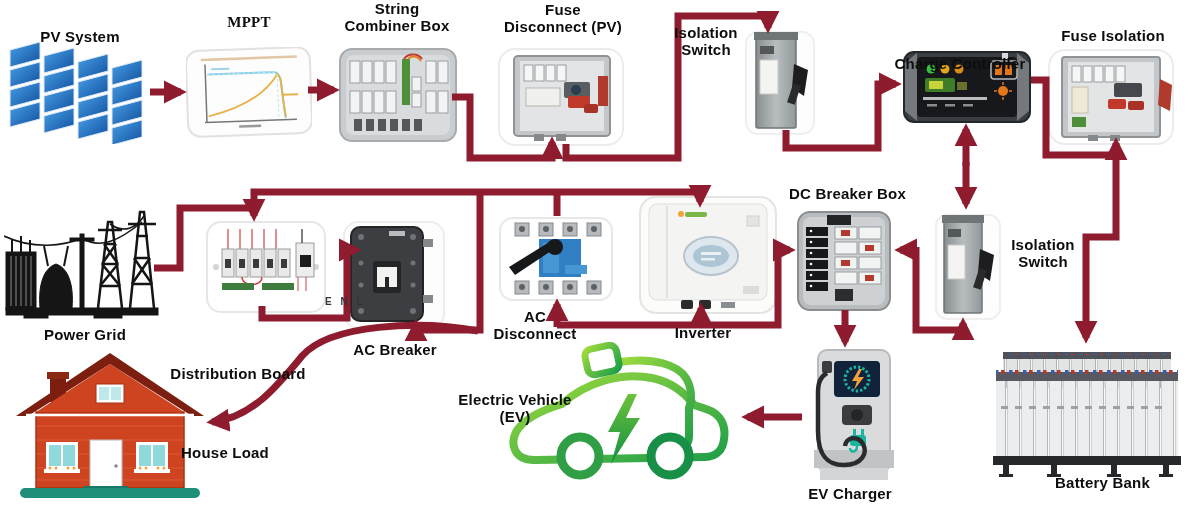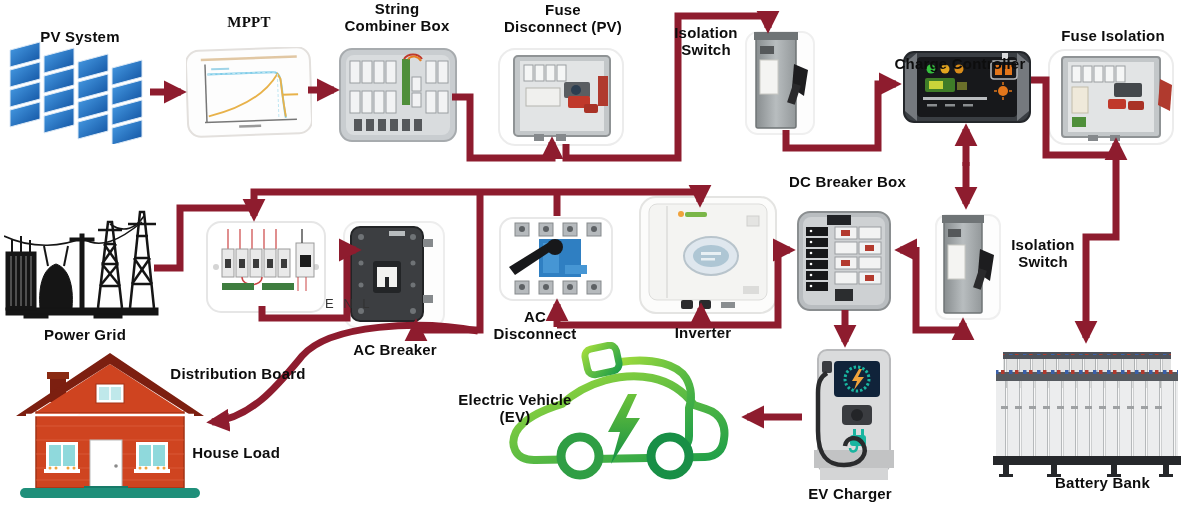--- a/index.html
+++ b/index.html
@@ -2,24 +2,24 @@
 <html><head>
 <meta charset="utf-8">
 <style>
   html,body{margin:0;padding:0;background:#fff;}
   .stage{position:relative;width:1200px;height:520px;background:#ffffff;overflow:hidden;
          font-family:"Liberation Sans",sans-serif;}
   .node{position:absolute;z-index:2;}
   .node svg{display:block;}
   .lbl{position:absolute;z-index:8;font-weight:bold;font-size:15px;line-height:1.15;
        color:#0d0d0d;text-align:center;white-space:pre-line;letter-spacing:.2px;}
-  .lbl.left{text-align:right;}
+  .lbl.left{text-align:center;}
   #wires{position:absolute;left:0;top:0;z-index:6;pointer-events:none;}
   #wires path{fill:none;stroke:#8e1c2e;stroke-width:7;}
-  .mark{position:absolute;z-index:7;font-weight:normal;font-size:13px;color:#333;letter-spacing:3px;padding-left:43px;}
+  .mark{position:absolute;z-index:7;font-weight:bold;font-size:10px;color:#333;letter-spacing:3px;padding-left:43px;}
 </style>
 </head>
 <body>
 
 <div class="stage">
 
   <svg id="wires" width="1200" height="520">
     <defs>
       <marker id="ah" viewBox="0 0 10 10" refX="7.5" refY="5" markerWidth="3.3" markerHeight="3.3" orient="auto">
         <polygon points="0,0 10,5 0,10" fill="#8e1c2e"></polygon>
@@ -59,21 +59,21 @@
   <div class="lbl" style="left:666px;top:24px;width:80px;">Isolation
 Switch</div>
   <div class="lbl" style="left:880px;top:27px;width:160px;margin-top:28px;">Charge Controller</div>
   <div class="lbl" style="left:1043px;top:27px;width:140px;">Fuse Isolation</div>
   <div class="lbl" style="left:20px;top:326px;width:130px;">Power Grid</div>
   <div class="lbl" style="left:158px;top:320px;width:160px;margin-top:45px;">Distribution Board</div>
   <div class="lbl" style="left:340px;top:341px;width:110px;">AC Breaker</div>
   <div class="lbl" style="left:487px;top:308px;width:96px;">AC
 Disconnect</div>
   <div class="lbl" style="left:648px;top:324px;width:110px;">Inverter</div>
-  <div class="lbl" style="left:780px;top:173px;width:135px;">DC Breaker Box</div>
+  <div class="lbl" style="left:780px;top:185px;width:135px;">DC Breaker Box</div>
   <div class="lbl" style="left:1000px;top:236px;width:86px;">Isolation
 Switch</div>
   <div class="lbl" style="left:1030px;top:474px;width:120px;text-align:right;">Battery Bank</div>
   <div class="lbl left" style="left:170px;top:444px;width:110px;">House Load</div>
   <div class="lbl" style="left:440px;top:391px;width:150px;text-align:center;">Electric Vehicle
 (EV)</div>
   <div class="lbl" style="left:795px;top:485px;width:110px;">EV Charger</div>
   <div class="mark" style="left:282px;top:296px;">E N L</div>
 
   <div class="node" style="left:6px;top:40px;">

